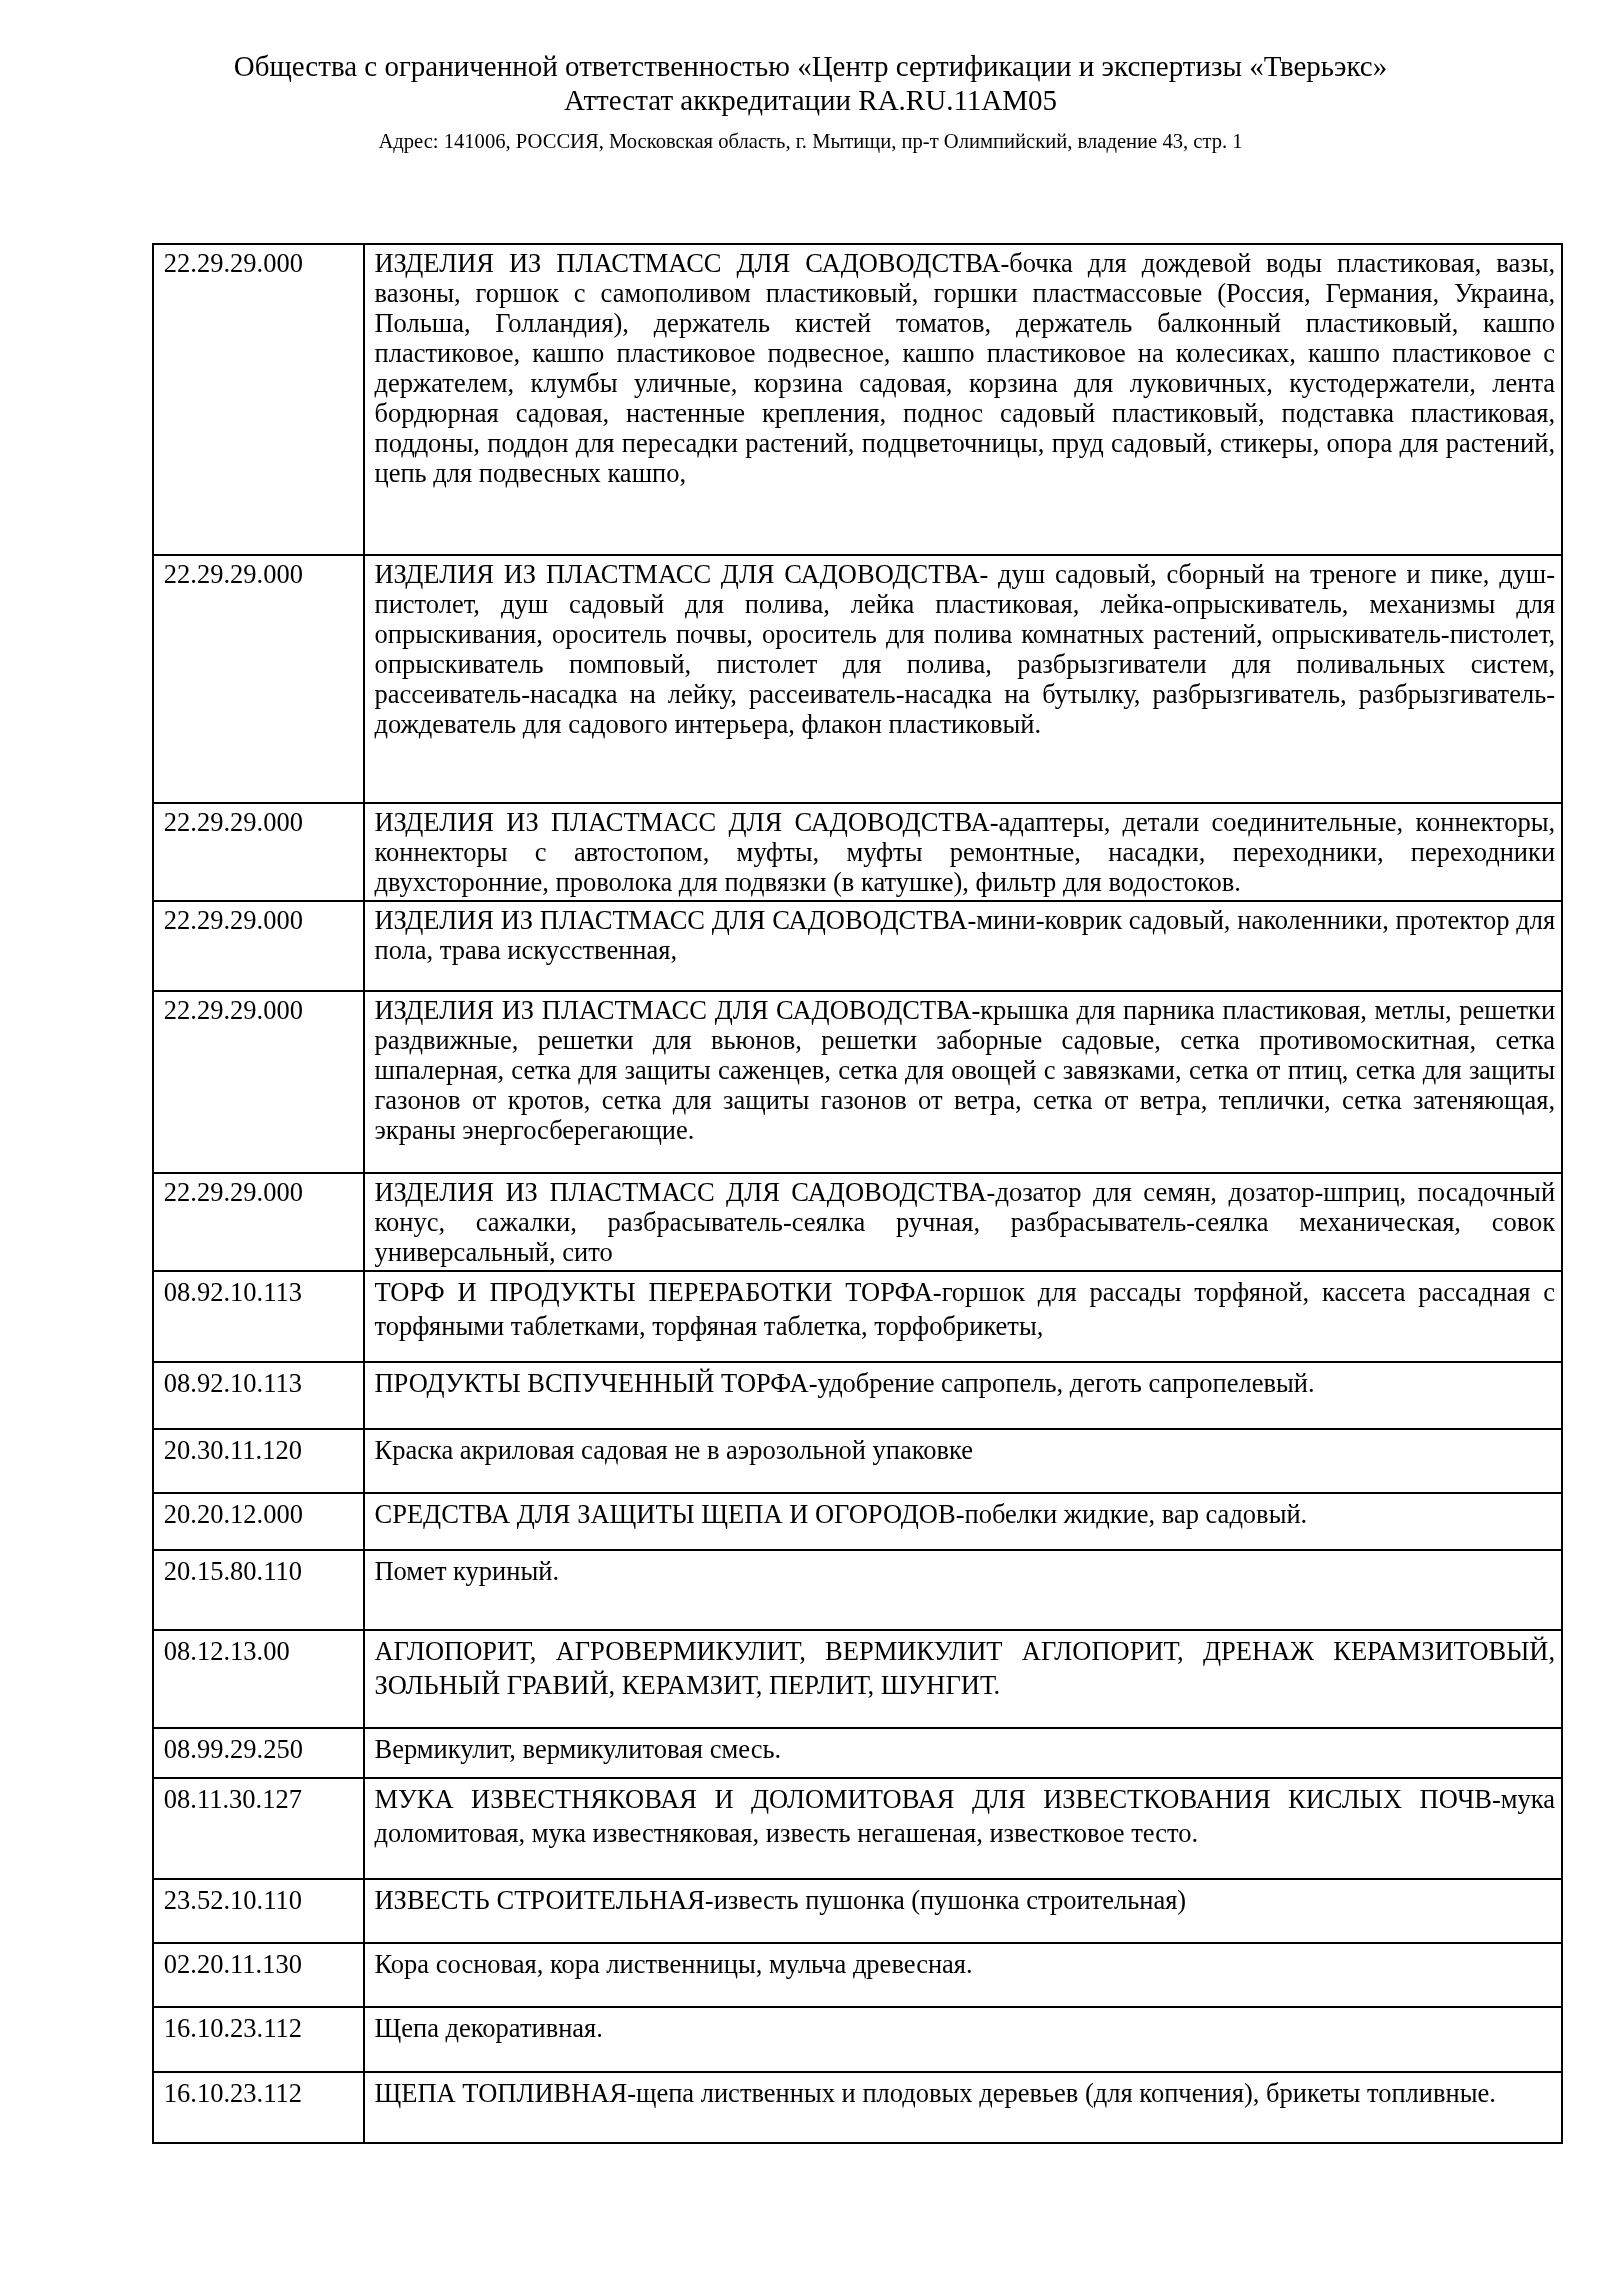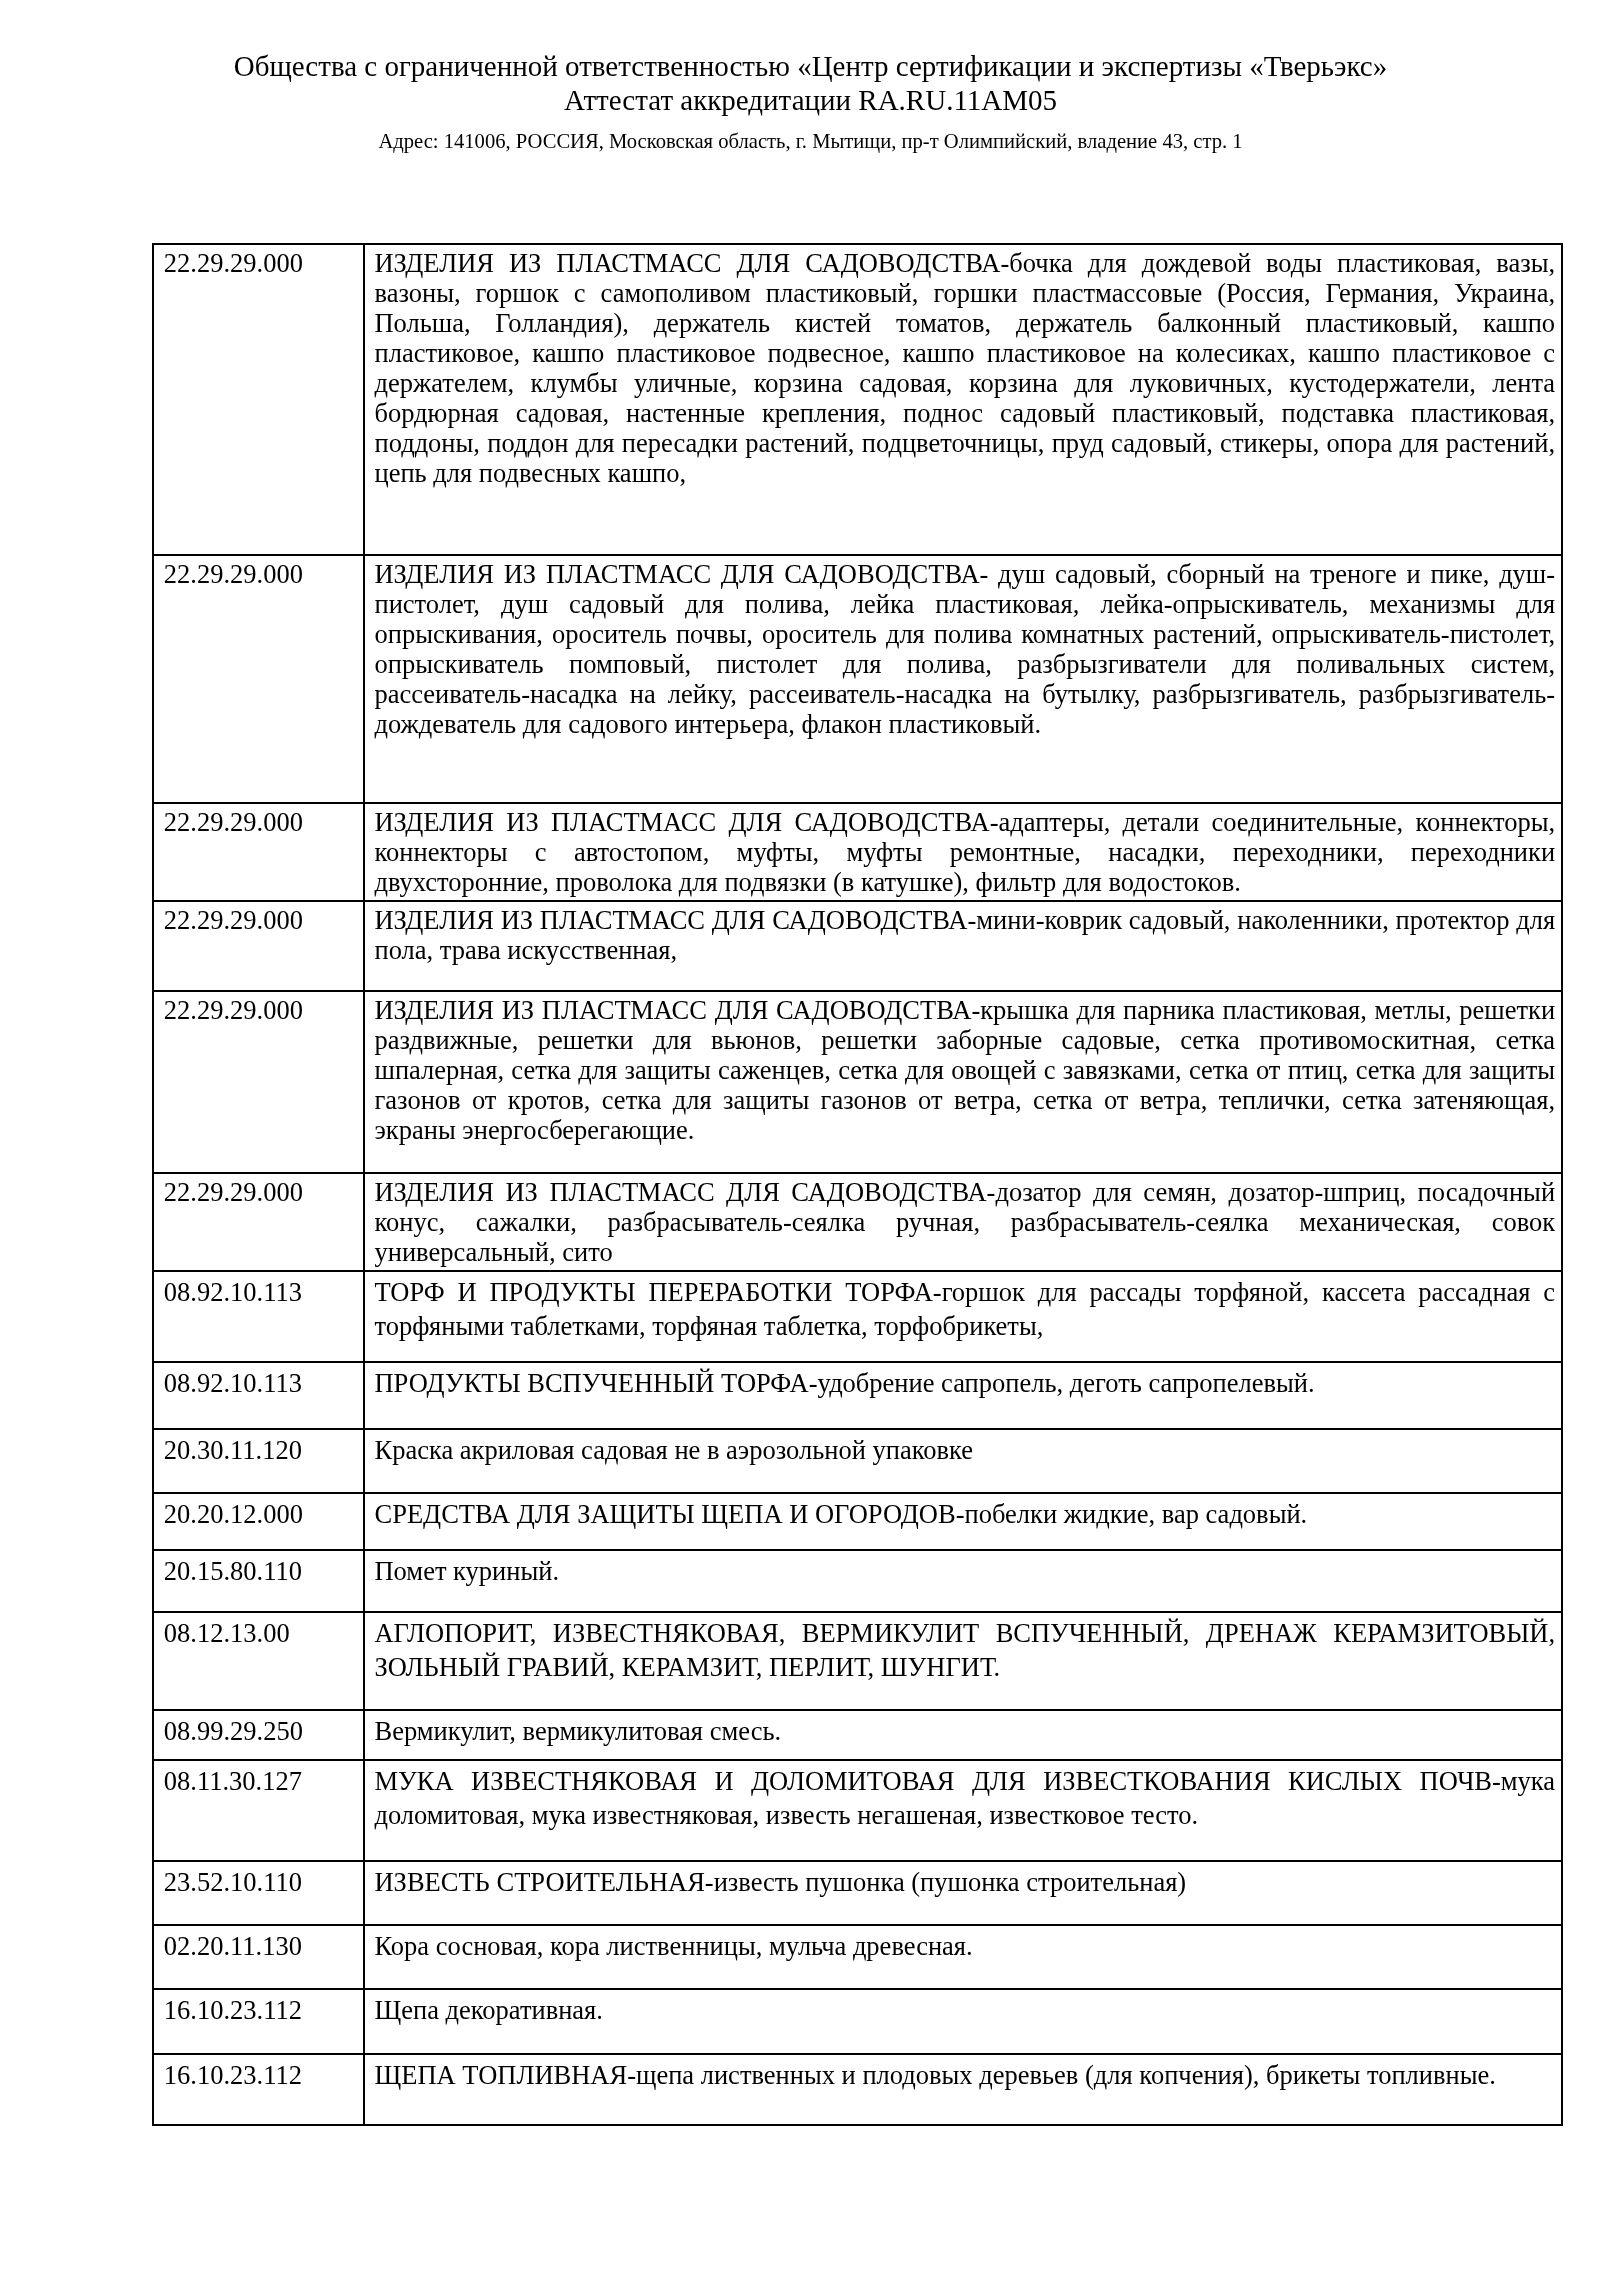--- a/index.html
+++ b/index.html
@@ -60,21 +60,21 @@
   tbody tr:nth-child(1)  { height: 311px; }
   tbody tr:nth-child(2)  { height: 248px; }
   tbody tr:nth-child(3)  { height: 98px; }
   tbody tr:nth-child(4)  { height: 90px;  }
   tbody tr:nth-child(5)  { height: 182px; }
   tbody tr:nth-child(6)  { height: 95px;  }
   tbody tr:nth-child(7)  { height: 91px;  }
   tbody tr:nth-child(8)  { height: 67px;  }
   tbody tr:nth-child(9)  { height: 64px;  }
   tbody tr:nth-child(10) { height: 57px;  }
-  tbody tr:nth-child(11) { height: 62px; border-radius: 26px;  }
+  tbody tr:nth-child(11) { height: 80px; border-radius: 26px;  }
   tbody tr:nth-child(12) { height: 98px; }
   tbody tr:nth-child(13) { height: 50px; margin-left: 32px;  }
   tbody tr:nth-child(14) { height: 101px; padding-left: 11px; }
   tbody tr:nth-child(15) { height: 64px;  }
   tbody tr:nth-child(16) { height: 64px;  }
   tbody tr:nth-child(17) { height: 65px;  }
   tbody tr:nth-child(18) { height: 71px;  }
   
   tbody tr:nth-child(n+7) td { line-height: 34px; }
 </style>
@@ -130,21 +130,21 @@
         <tr>
       <td class="code-cell"><span>20.20.12.000</span></td>
       <td class="desc-cell"><span>СРЕДСТВА ДЛЯ ЗАЩИТЫ ЩЕПА И ОГОРОДОВ-побелки жидкие, вар садовый.</span></td>
     </tr>
         <tr>
       <td class="code-cell"><span>20.15.80.110</span></td>
       <td class="desc-cell"><span>Помет куриный.</span></td>
     </tr>
         <tr>
       <td class="code-cell"><span>08.12.13.00</span></td>
-      <td class="desc-cell"><span>АГЛОПОРИТ, ИЗВЕСТНЯКОВАЯ, ВЕРМИКУЛИТ ВСПУЧЕННЫЙ, ДРЕНАЖ КЕРАМЗИТОВЫЙ, ЗОЛЬНЫЙ ГРАВИЙ, КЕРАМЗИТ, ПЕРЛИТ, ШУНГИТ.</span></td>
+      <td class="desc-cell"><span>АГЛОПОРИТ, АГРОВЕРМИКУЛИТ, ВЕРМИКУЛИТ АГЛОПОРИТ, ДРЕНАЖ КЕРАМЗИТОВЫЙ, ЗОЛЬНЫЙ ГРАВИЙ, КЕРАМЗИТ, ПЕРЛИТ, ШУНГИТ.</span></td>
     </tr>
         <tr>
       <td class="code-cell"><span>08.99.29.250</span></td>
       <td class="desc-cell"><span>Вермикулит, вермикулитовая смесь.</span></td>
     </tr>
         <tr>
       <td class="code-cell"><span>08.11.30.127</span></td>
       <td class="desc-cell"><span>МУКА ИЗВЕСТНЯКОВАЯ И ДОЛОМИТОВАЯ ДЛЯ ИЗВЕСТКОВАНИЯ КИСЛЫХ ПОЧВ-мука доломитовая, мука известняковая, известь негашеная, известковое тесто.</span></td>
     </tr>
         <tr>

